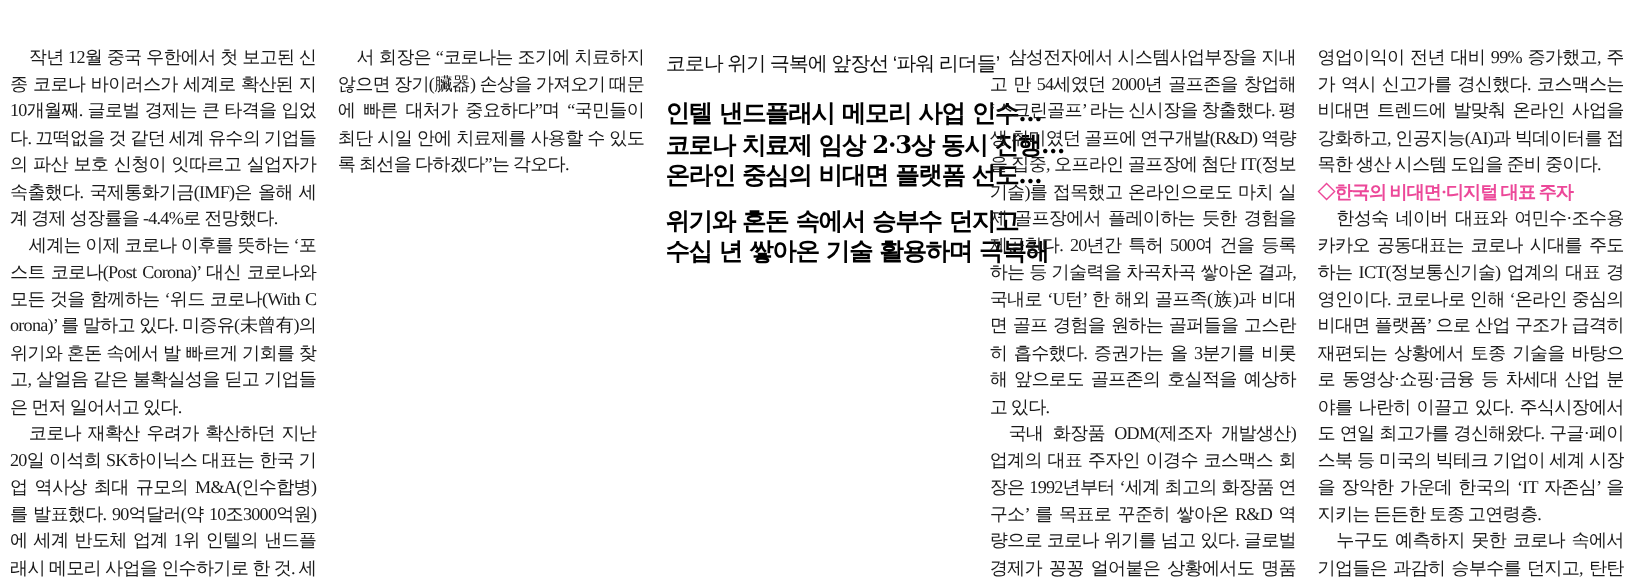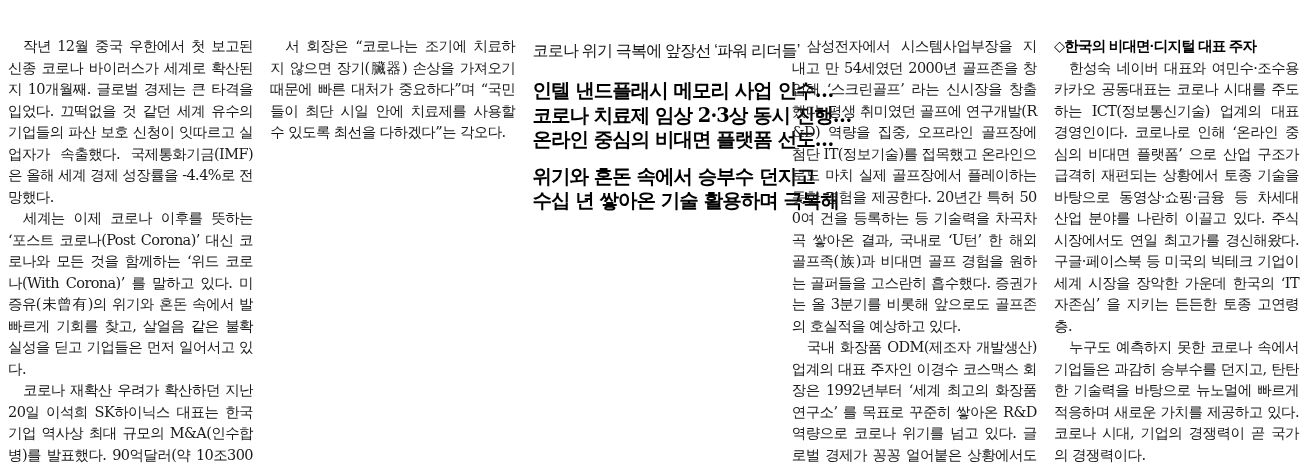--- a/index.html
+++ b/index.html
@@ -31,28 +31,29 @@
     font-family: "DejaVu Serif", "Liberation Serif", serif;
     font-size: 14.5px;
     line-height: 21.5px;
     letter-spacing: -0.6px;
     text-align: justify;
     color: #1a1a1a;
   }
   .col p {
     margin: 0;
     word-break: break-all;
+    font-family: Liberation Serif, serif;
   }
   .col p.indent { text-indent: 15px; }
   .subhead {
     font-family: "Liberation Sans", "DejaVu Sans", sans-serif;
     font-weight: bold;
     font-size: 14.5px;
     letter-spacing: -0.8px;
-    color: #000000;
+    color: #ec4899;
   }
   .quote-col {
     width: 242px;
     flex: 0 0 auto;
     padding-top: 5px;
     color: #000000;
   }
   .kicker {
     font-family: "Liberation Sans", "DejaVu Sans", sans-serif;
     font-size: 16px;
@@ -102,20 +103,21 @@
         <p class="deck">수십 년 쌓아온 기술 활용하며 극복해</p>
       </div>
     </div>
 
     <div class="col">
       <p class="indent">삼성전자에서 시스템사업부장을 지내고 만 54세였던 2000년 골프존을 창업해 ‘스크린골프’ 라는 신시장을 창출했다. 평생 취미였던 골프에 연구개발(R&amp;D) 역량을 집중, 오프라인 골프장에 첨단 IT(정보기술)를 접목했고 온라인으로도 마치 실제 골프장에서 플레이하는 듯한 경험을 제공한다. 20년간 특허 500여 건을 등록하는 등 기술력을 차곡차곡 쌓아온 결과, 국내로 ‘U턴’ 한 해외 골프족(族)과 비대면 골프 경험을 원하는 골퍼들을 고스란히 흡수했다. 증권가는 올 3분기를 비롯해 앞으로도 골프존의 호실적을 예상하고 있다.</p>
       <p class="indent">국내 화장품 ODM(제조자 개발생산) 업계의 대표 주자인 이경수 코스맥스 회장은 1992년부터 ‘세계 최고의 화장품 연구소’ 를 목표로 꾸준히 쌓아온 R&amp;D 역량으로 코로나 위기를 넘고 있다. 글로벌 경제가 꽁꽁 얼어붙은 상황에서도 명품 화장품 브랜드 등과 신규 계약을 잇따라 체결한 것도 그 덕분이다. 코로나가 한창이던 2분기</p>
     </div>
 
     <div class="col">
+      <p>영업이익이 전년 대비 99% 증가했고, 주가 역시 신고가를 경신했다. 코스맥스는 비대면 트렌드에 발맞춰 온라인 사업을 강화하고, 인공지능(AI)과 빅데이터를 접목한 생산 시스템 도입을 준비 중이다.</p>
       <p class="subhead">◇한국의 비대면·디지털 대표 주자</p>
       <p class="indent">한성숙 네이버 대표와 여민수·조수용 카카오 공동대표는 코로나 시대를 주도하는 ICT(정보통신기술) 업계의 대표 경영인이다. 코로나로 인해 ‘온라인 중심의 비대면 플랫폼’ 으로 산업 구조가 급격히 재편되는 상황에서 토종 기술을 바탕으로 동영상·쇼핑·금융 등 차세대 산업 분야를 나란히 이끌고 있다. 주식시장에서도 연일 최고가를 경신해왔다. 구글·페이스북 등 미국의 빅테크 기업이 세계 시장을 장악한 가운데 한국의 ‘IT 자존심’ 을 지키는 든든한 토종 고연령층.</p>
       <p class="indent">누구도 예측하지 못한 코로나 속에서 기업들은 과감히 승부수를 던지고, 탄탄한 기술력을 바탕으로 뉴노멀에 빠르게 적응하며 새로운 가치를 제공하고 있다. 코로나 시대, 기업의 경쟁력이 곧 국가의 경쟁력이다.</p>
 
     </div>
 
   </div>
 </div>
 
 </body></html>

